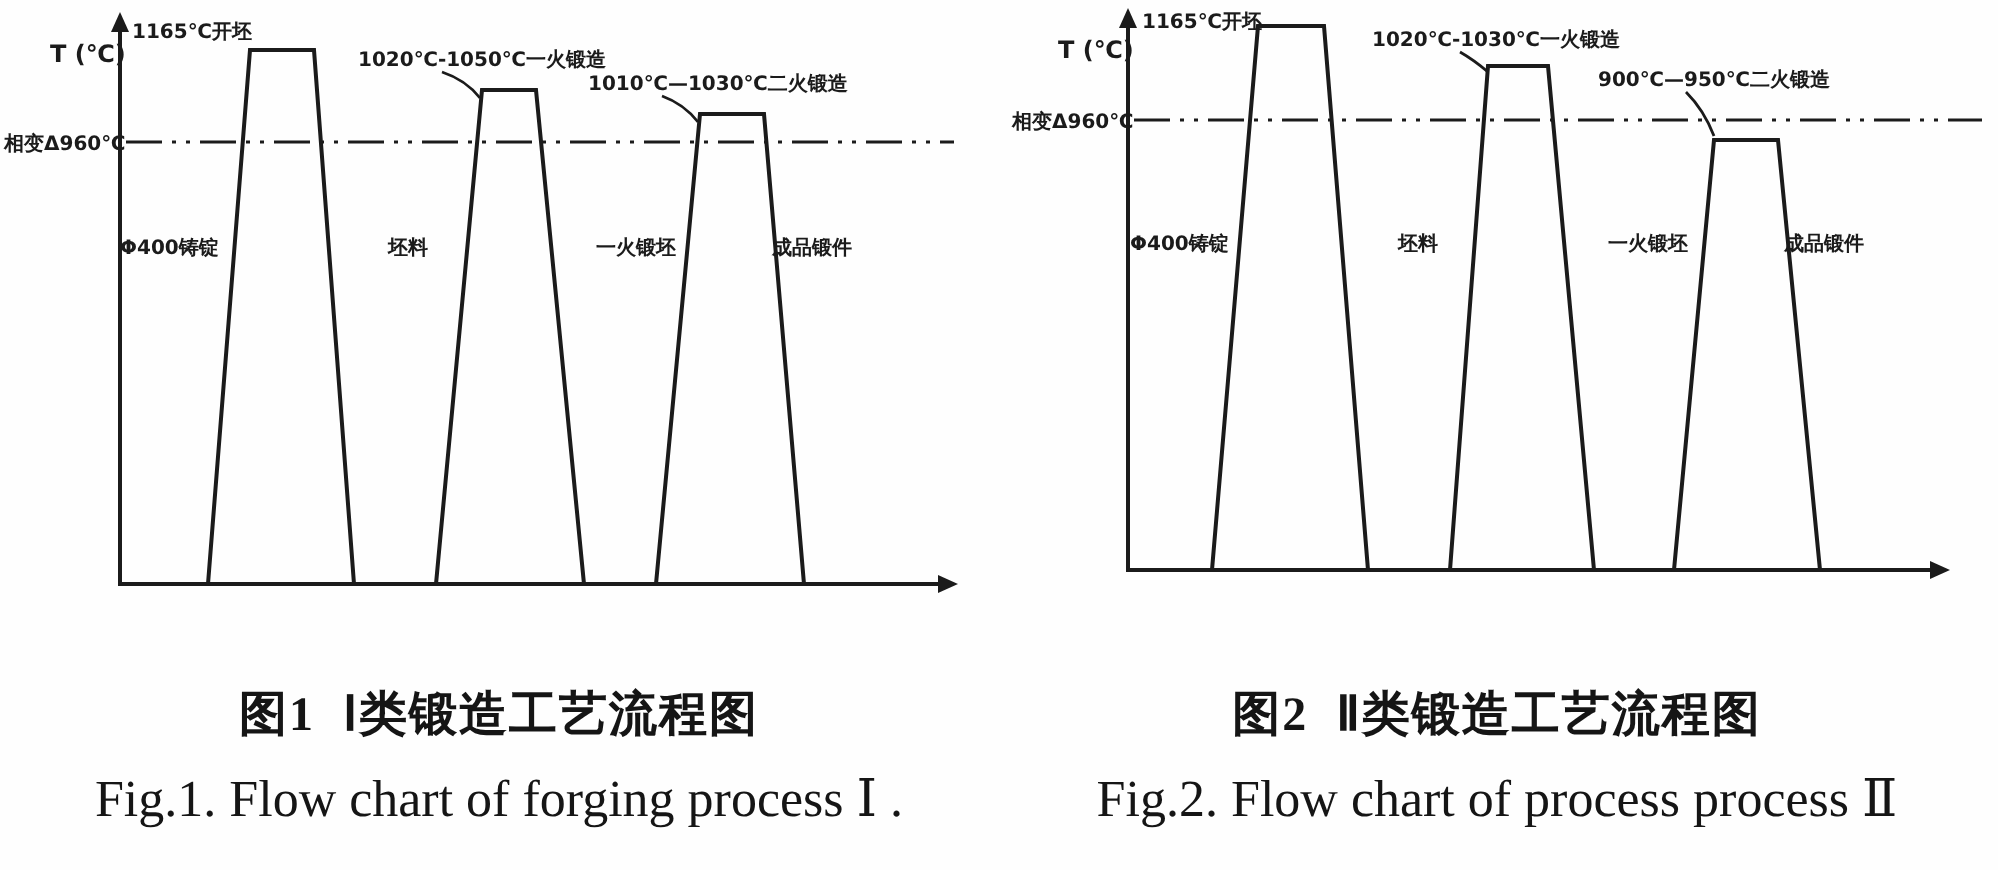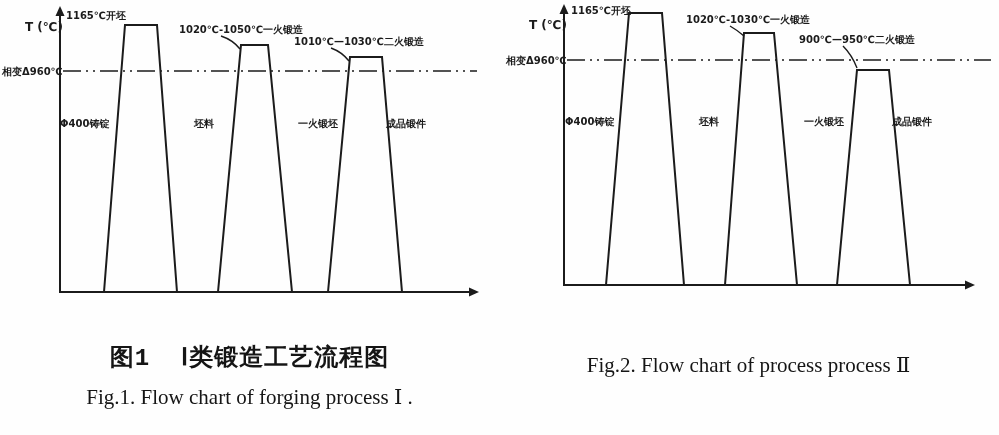--- a/index.html
+++ b/index.html
@@ -20,27 +20,27 @@
     fill:#1b1b1b;
   }
   .small-label{font-size:10px;}
   .axis-title{font-size:12px;}
   .stroke{stroke:#1b1b1b;stroke-width:2;fill:none;}
   .thin{stroke:#1b1b1b;stroke-width:1.4;fill:none;}
   .arrow{fill:#1b1b1b;stroke:none;}
   .captions{margin-top:26px;text-align:center;}
   .cap-zh{
     font-size:24px;font-weight:bold;
-    font-family:Liberation Mono, monospace;
+    font-family:Liberation Serif, serif;
     white-space:pre;
     letter-spacing:1px;
   }
   .cap-en{
     margin-top:12px;
-    font-size:21px;
+    font-size:26px;
     font-family:"Liberation Serif","DejaVu Serif", serif;
     white-space:pre;
   }
 </style>
 </head>
 <body>
 
 <div class="sheet">
   <div class="figure-row">
 
@@ -98,18 +98,19 @@
         <text class="small-label" x="7" y="64">相变Δ960℃</text>
         <text class="small-label" x="72" y="14">1165℃开坯</text>
         <text class="small-label" x="187" y="23">1020℃-1030℃一火锻造</text>
         <text class="small-label" x="300" y="43">900℃—950℃二火锻造</text>
         <text class="small-label" x="66" y="125">Φ400铸锭</text>
         <text class="small-label" x="200" y="125">坯料</text>
         <text class="small-label" x="305" y="125">一火锻坯</text>
         <text class="small-label" x="393" y="125">成品锻件</text>
       </svg>
       <div class="captions">
+        <div class="cap-zh">图2  Ⅱ类锻造工艺流程图</div>
         <div class="cap-en">Fig.2. Flow chart of process process Ⅱ</div>
       </div>
     </div>
 
   </div>
 </div>
 
 </body></html>

